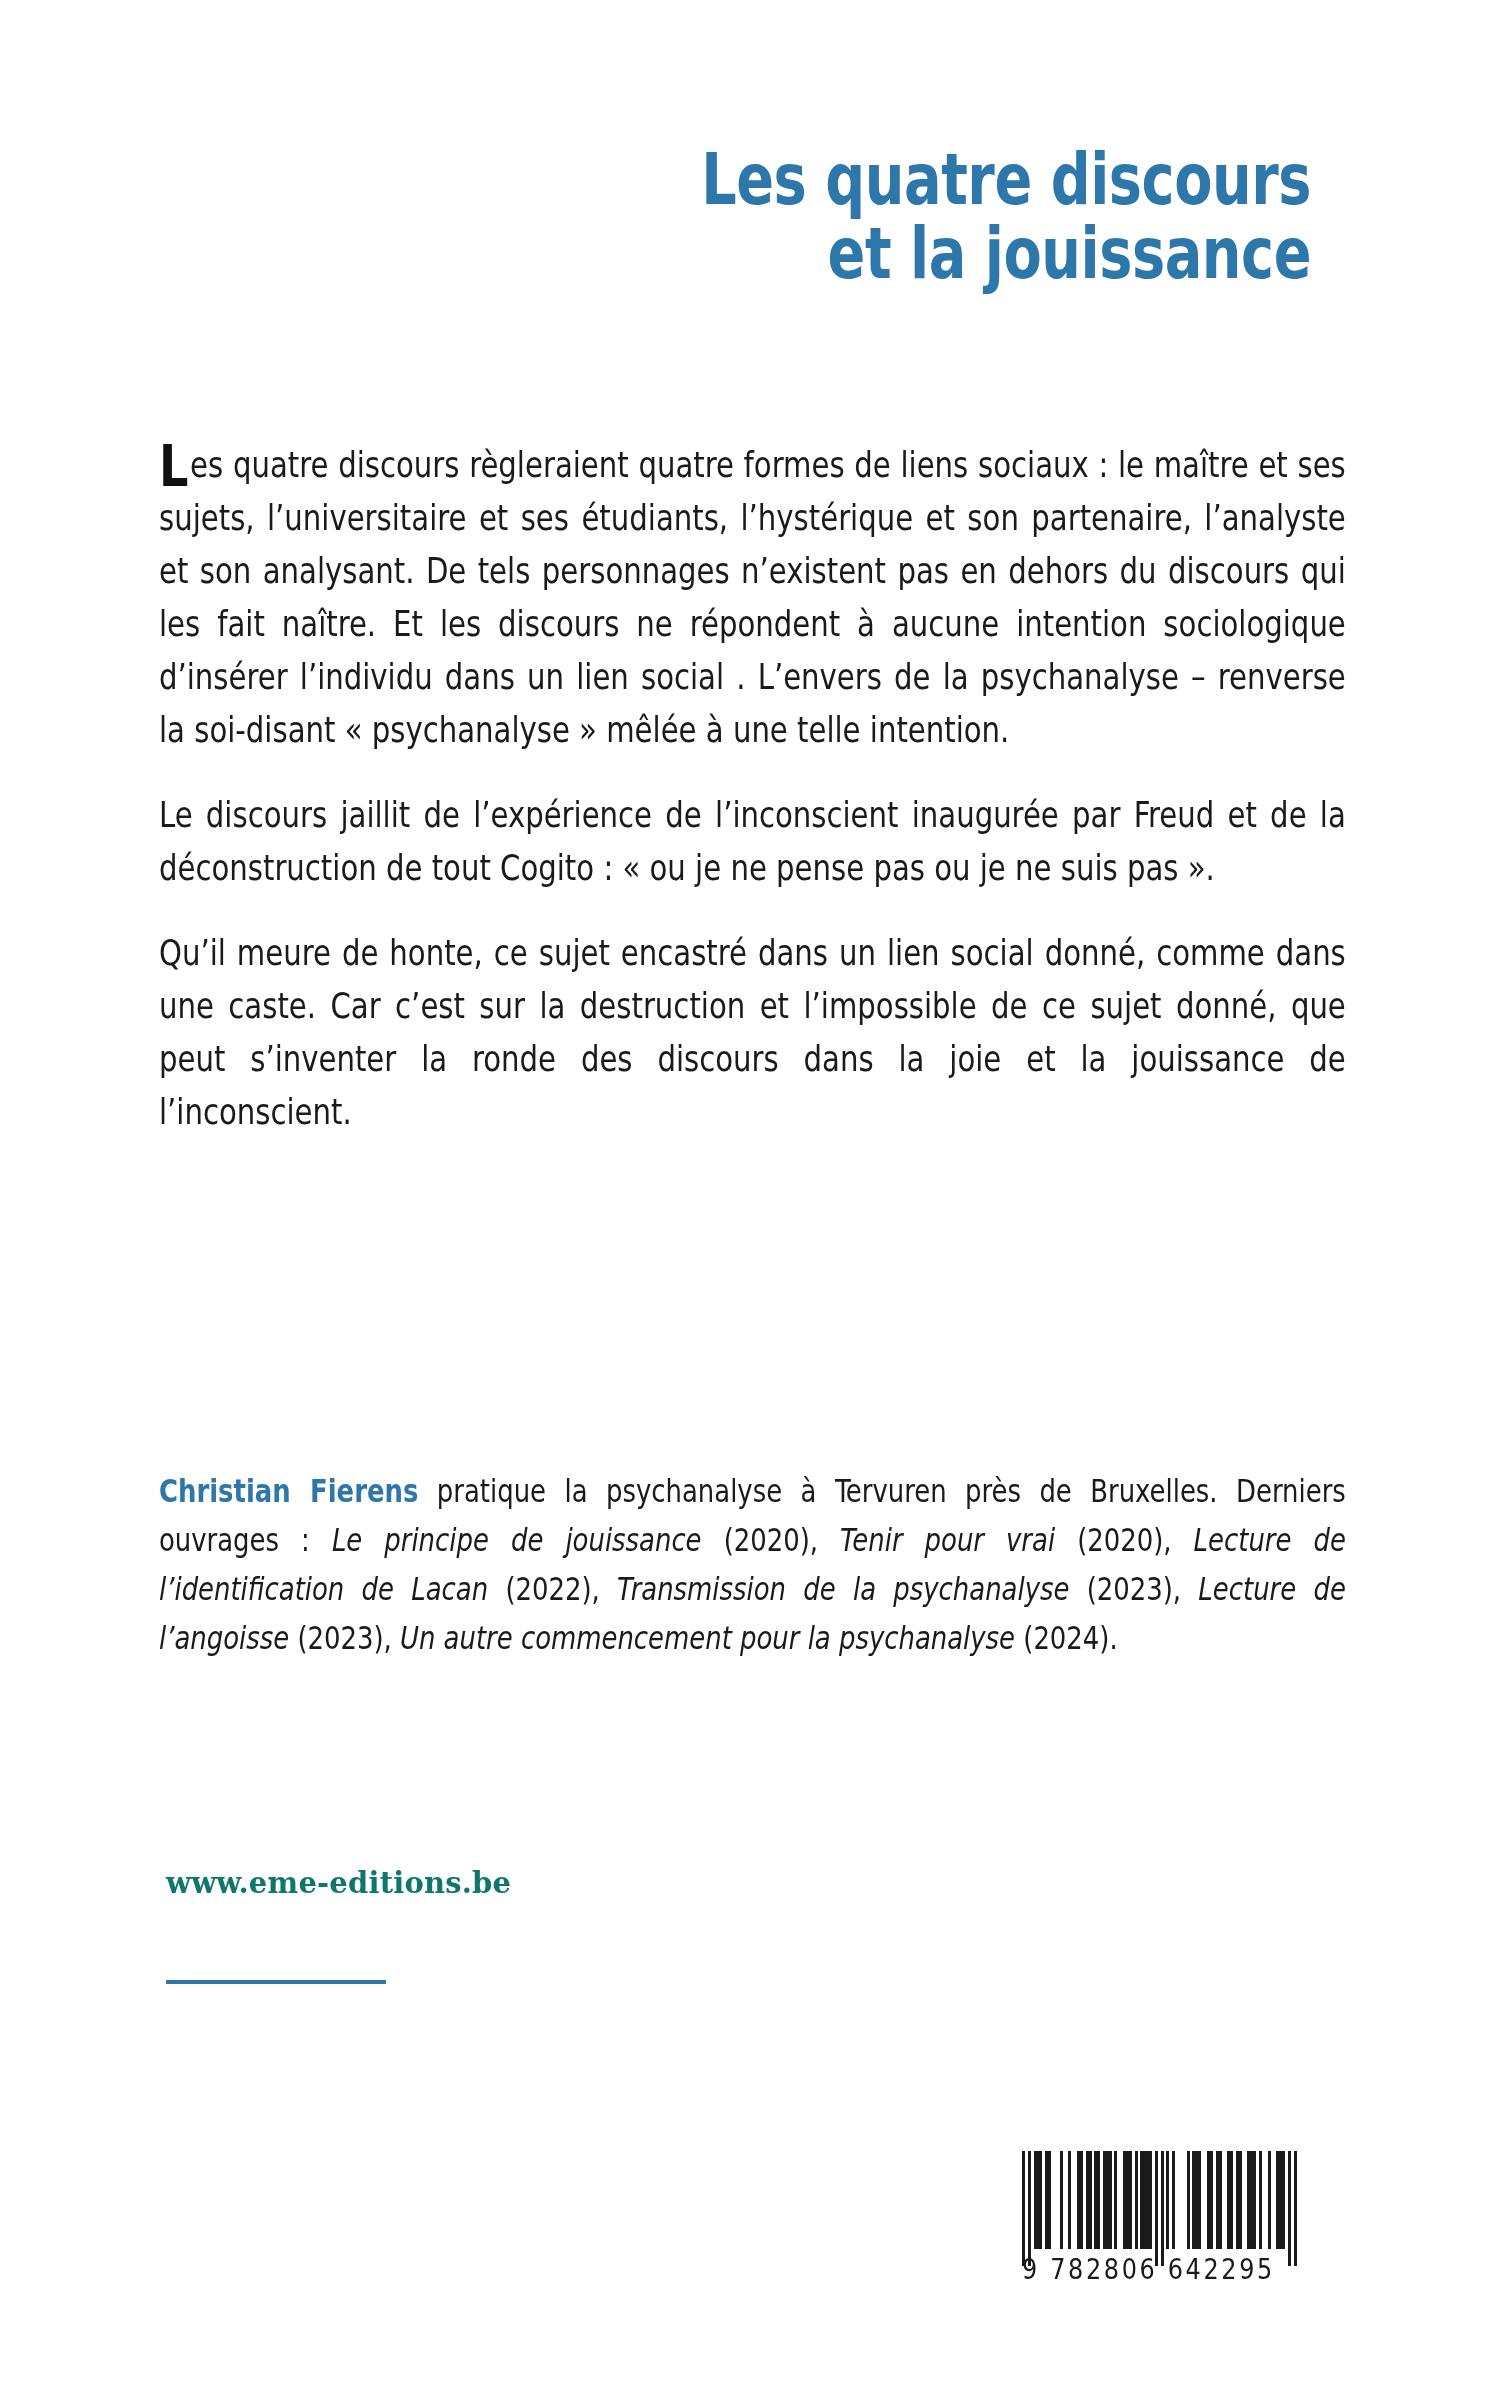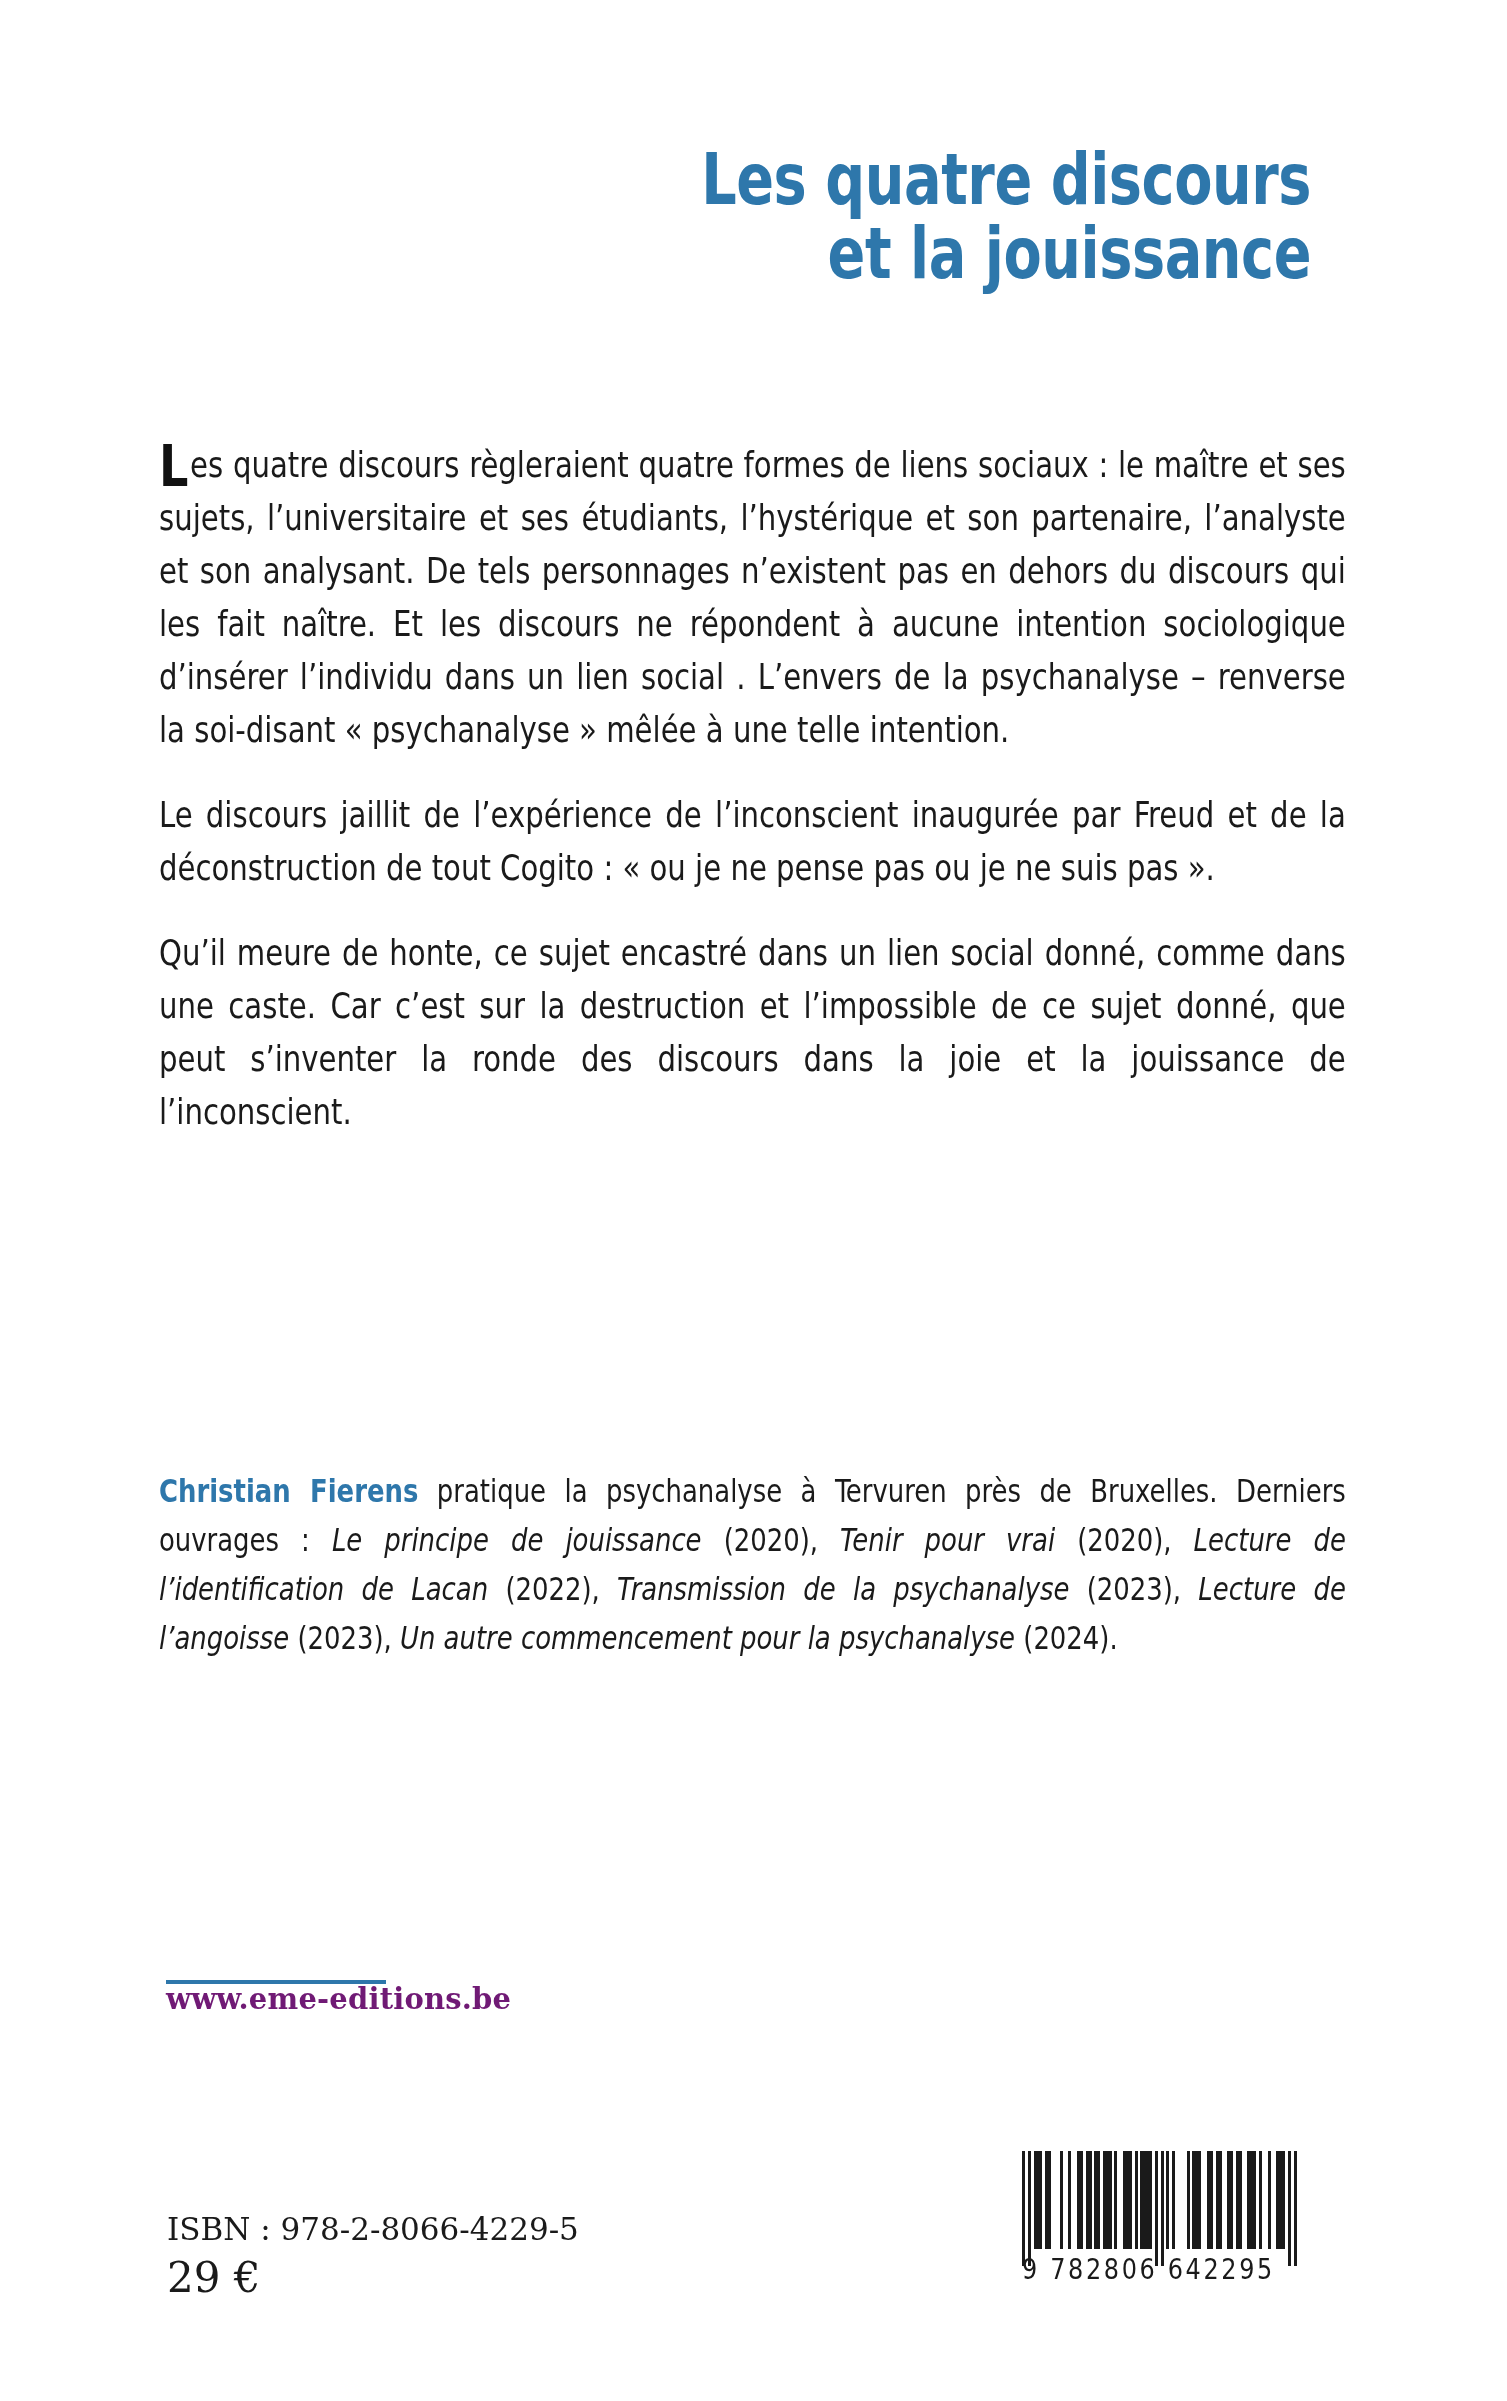--- a/index.html
+++ b/index.html
@@ -92,25 +92,25 @@
   .bio .author-name {
     color: #2e77ab;
     font-weight: 700;
   }
   .bio i { font-style: italic; }
 
   
   .weblink {
     position: absolute;
     left: 166px;
-    top: 1972px;
+    top: 1856px;
     font-family: "DejaVu Serif", "Liberation Serif", serif;
     font-weight: 700;
     font-size: 29px;
-    color: #701a75;
+    color: #0f766e;
     letter-spacing: 0.2px;
   }
   .weblink-rule {
     position: absolute;
     left: 166px;
     top: 1970px;
     width: 220px;
     height: 3.8px;
     background: #2e77ab;
   }
@@ -192,24 +192,20 @@
   </div>
 
   <div class="bio-block">
     <p class="bio"><span class="author-name">Christian Fierens</span><span> pratique la psychanalyse à Tervuren près de Bruxelles. Derniers ouvrages : </span><i>Le principe de jouissance</i><span> (2020), </span><i>Tenir pour vrai</i><span> (2020), </span><i>Lecture de l’identification de Lacan</i><span> (2022), </span><i>Transmission de la psychanalyse</i><span> (2023), </span><i>Lecture de l’angoisse</i><span> (2023), </span><i>Un autre commencement pour la psychanalyse</i><span> (2024).</span></p>
   </div>
 
   <div class="weblink">www.eme-editions.be</div>
   <div class="weblink-rule"></div>
 
 
-  <div class="isbn-block">
-    <div class="isbn-line">ISBN : 978-2-8066-4229-5</div>
-    <div class="price-line">29 €</div>
-  </div>
 
   <div class="barcode-wrap">
     <div class="barcode-bars" id="barcode-bars">
         <span style="left: 0px; width: 2.9px; height: 115px;"></span>
         <span style="left: 5.8px; width: 2.9px; height: 115px;"></span>
         <span style="left: 11.6px; width: 8.7px; height: 98px;"></span>
         <span style="left: 23px; width: 5.8px; height: 98px;"></span>
         <span style="left: 38px; width: 2.9px; height: 98px;"></span>
         <span style="left: 46px; width: 2.9px; height: 98px;"></span>
         <span style="left: 55px; width: 5.8px; height: 98px;"></span>

